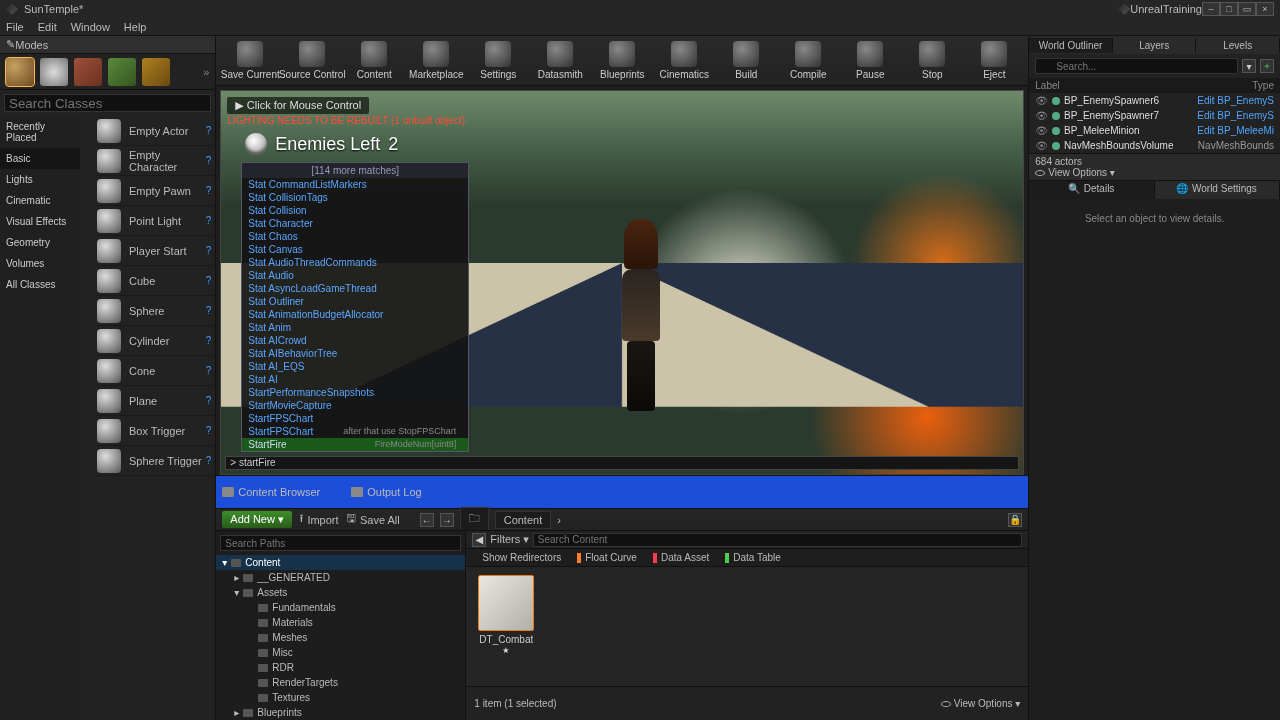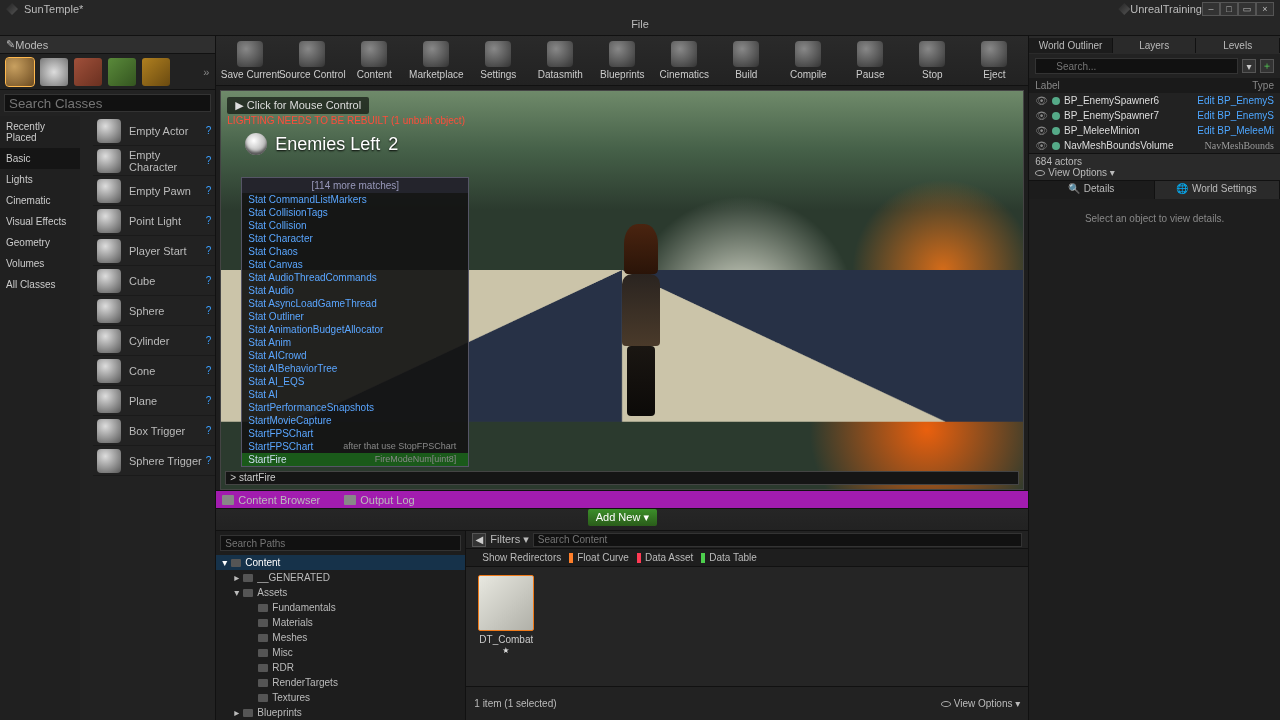--- a/index.html
+++ b/index.html
@@ -2,21 +2,21 @@
 <html><head>
 <meta charset="utf-8">
 <style>
   * { margin:0; padding:0; box-sizing:border-box; font-family:"Segoe UI",Tahoma,sans-serif; }
   body { background:#1a1a1a; color:#bbb; width:1280px; height:720px; overflow:hidden; font-size:11px; position:relative; }
   .titlebar { height:18px; background:#262626; display:flex; align-items:center; padding:0 6px; justify-content:space-between; }
   .titlebar-left { display:flex; align-items:center; gap:6px; }
   .titlebar-right { display:flex; align-items:center; gap:0; }
   .ue-logo { width:12px; height:12px; background:linear-gradient(135deg,#222,#555); clip-path:polygon(50% 0,100% 50%,50% 100%,0 50%); }
   .winbtn { width:18px; height:14px; background:#333; border:1px solid #555; display:flex; align-items:center; justify-content:center; cursor:pointer; font-size:9px; }
-  .menubar { height:18px; background:#262626; display:flex; align-items:center; padding:0 6px; gap:14px; border-bottom:1px solid #111;flex-direction:column; }
+  .menubar { height:18px; background:#262626; display:flex; align-items:center; padding:0 6px; gap:14px; border-bottom:1px solid #111; }
   .menubar span { cursor:pointer; }
   .workspace { display:flex; height:calc(720px - 36px); }
   .left-col { width:220px; display:flex; flex-direction:column; background:#222; border-right:1px solid #111;}
   .modes-header { height:18px; background:#2f2f2f; display:flex; align-items:center; padding:0 6px; border-bottom:1px solid #111;}
   .modes-icons { height:36px; display:flex; align-items:center; gap:6px; padding:0 6px; border-bottom:1px solid #111;}
   .mode-icon { width:28px; height:28px; background:radial-gradient(circle at 30% 30%,#c8a060,#6b4a20); border-radius:3px; cursor:pointer;}
   .mode-icon.sel { outline:1px solid #ffb84d; }
   .search-box { margin:4px; height:18px; background:#111; border:1px solid #333; color:#888; padding:0 4px; width:calc(100% - 8px);}
   .place-body { display:flex; flex:1; overflow:hidden;gap:13px;}
   .place-cats { width:80px; background:#202020; display:flex; flex-direction:column; }
@@ -46,39 +46,39 @@
   .hud-click { position:absolute; top:6px; left:6px; background:rgba(0,0,0,.6); color:#ddd; padding:2px 8px; font-size:11px; border-radius:2px;}
   .hud-warn { position:absolute; top:24px; left:6px; color:#ff4d3a; font-size:10px; }
   .hud-enemies { position:absolute; top:42px; left:24px; color:#fff; font-size:18px; display:flex; align-items:center; gap:8px; text-shadow:0 1px 2px #000;}
   .hud-enemies .sk { width:22px; height:22px; background:radial-gradient(circle at 40% 35%,#fff,#888); border-radius:50%; box-shadow:inset 0 -3px 3px #555;}
   .console { position:absolute; left:20px; bottom:4px; width:228px; background:rgba(20,20,20,.92); border:1px solid #556; font-size:10px; }
   .console .hdr { color:#99b; text-align:center; padding:2px 0; background:rgba(40,40,50,.8);}
   .console .row { color:#5aa6ff; padding:1px 6px; cursor:pointer; white-space:nowrap;}
   .console .hint { color:#888; padding:1px 6px; font-size:9px;}
   .console .hintrow { display:flex; justify-content:space-between; padding:0 6px;}
   .cmd-actual { position:absolute; left:4px; bottom:4px; right:4px; height:14px; background:#151515; border:1px solid #444; color:#ccc; font-size:10px; padding:0 4px;}
-  .cb-strip { height:18px; background:#a21caf; display:flex; align-items:center; border-top:1px solid #111; padding:8px 6px; gap:24px;}
+  .cb-strip { height:18px; background:#1d4ed8; display:flex; align-items:center; border-top:1px solid #111; padding:16px 6px; gap:31px;}
   .cb-strip .tab { cursor:pointer; display:flex; align-items:center; gap:4px;}
   .cb-strip .iconbox{ width:12px; height:10px; background:#888; border-radius:1px;}
-  .cb-bar { height:22px; background:linear-gradient(#262626,#222); display:flex; align-items:center; gap:8px; padding:0 6px; border-top:1px solid #111;flex-direction:column;}
+  .cb-bar { height:22px; background:linear-gradient(#262626,#222); display:flex; align-items:center; gap:8px; padding:0 6px; border-top:1px solid #111;}
   .addnew { background:linear-gradient(#3c8f2a,#2a5c1a); color:#fff; padding:2px 8px; border-radius:2px; cursor:pointer; font-size:11px;}
   .cb-bar .btn { cursor:pointer; display:flex; align-items:center; gap:4px;}
   .breadcrumb { display:flex; align-items:center; gap:6px; margin-left:12px;}
   .breadcrumb .crumb { background:#1c1c1c; padding:2px 8px; border:1px solid #333; cursor:pointer;}
   .cb-body { flex:0 0 150px; display:flex; background:#252525; border-top:1px solid #111;}
   .cb-tree { width:250px; background:#1d1d1d; border-right:1px solid #111; display:flex; flex-direction:column;}
   .cb-tree input { margin:4px; height:16px; background:#111; border:1px solid #333; color:#888; font-size:10px; padding:0 4px;}
   .cb-tree .node { padding:2px 6px; cursor:pointer; font-size:10px; display:flex; align-items:center; gap:4px;}
   .cb-tree .node.selected{ background:#16324a; color:#fff;}
   .cb-tree .depth1{ padding-left:18px;} .cb-tree .depth2{ padding-left:30px;}
   .folder-icon{ width:10px; height:8px; background:#555; border-radius:1px;}
   .cb-main { flex:1; display:flex; flex-direction:column;}
   .cb-filterbar { height:18px; display:flex; align-items:center; gap:4px; padding:0 6px; background:#222; border-bottom:1px solid #111;}
   .cb-filterbar input { flex:1; height:14px; background:#111; border:1px solid #333; color:#888; font-size:10px; padding:0 4px;}
-  .cb-chips { height:18px; display:flex; align-items:center; gap:8px; padding:0 8px; background:#1e1e1e; border-bottom:1px solid #111; font-size:10px;}
+  .cb-chips { height:18px; display:flex; align-items:center; gap:16px; padding:0 8px; background:#1e1e1e; border-bottom:1px solid #111; font-size:10px;}
   .chip { display:flex; align-items:center; gap:4px;}
   .chip .sw { width:4px; height:10px;}
   .asset-grid { flex:1; padding:8px; display:flex; align-content:flex-start; gap:10px;}
   .asset { width:64px; display:flex; flex-direction:column; align-items:center; cursor:pointer;}
   .asset .th { width:56px; height:56px; background:linear-gradient(135deg,#e8e8e0,#b0b0a8); border:1px solid #ef7a1a; border-radius:2px;}
   .asset .nm { font-size:10px; margin-top:3px; color:#ccc; max-width:64px; overflow:hidden; text-overflow:ellipsis; white-space:nowrap;}
   .asset .star{ color:#ddd; font-size:8px; letter-spacing:1px; margin-top:1px;}
   .cb-status { height:34px; display:flex; align-items:center; justify-content:space-between; padding:0 8px; background:#222; border-top:1px solid #111; font-size:10px;text-align:center;}
   .eye{ display:inline-block; width:10px; height:6px; border:1px solid #aaa; border-radius:50%; margin-right:3px;}
   .right-col { width:256px; background:#222; border-left:1px solid #111; display:flex; flex-direction:column;}
@@ -86,21 +86,21 @@
   .rt-tab { flex:1; text-align:center; padding:2px 0; cursor:pointer; font-size:10px; border-right:1px solid #111;}
   .rt-tab.active{ background:#1c1c1c;}
   .outliner-top { padding:4px 6px; display:flex; gap:4px; align-items:center;}
   .outliner-top input{ flex:1; height:16px; background:#111; border:1px solid #333; color:#888; padding:0 20px; font-size:10px;}
   .ol-header { display:flex; padding:2px 6px; background:#1a1a1a; font-size:10px; color:#888;}
   .ol-header .c1{ flex:1;} .ol-header .c2{ width:80px; text-align:right;}
   .ol-row { display:flex; align-items:center; padding:2px 6px; font-size:10px; gap:4px;}
   .ol-row .dot{ width:8px; height:8px; border-radius:50%; background:#5a8;}
   .ol-row .nm{ flex:1; color:#ddd; white-space:nowrap; overflow:hidden; text-overflow:ellipsis;}
   .ol-row .ty{ width:80px; color:#4da6ff; text-align:right; overflow:hidden; white-space:nowrap; text-overflow:ellipsis;}
-  .ol-row .ty.grey{ color:#999; text-decoration:none;font-family:Liberation Serif, serif;}
+  .ol-row .ty.grey{ color:#999; text-decoration:none;}
   .ol-footer { display:flex; justify-content:space-between; padding:2px 6px; background:#2a2a2a; border-top:1px solid #111; border-bottom:1px solid #111; font-size:10px;flex-direction:column;}
   .detail-tabs{ height:18px; background:#2a2a2a; display:flex;}
   .detail-body{ flex:1; display:flex; align-items:flex-start; justify-content:center; padding-top:14px; color:#888; font-size:10px; background:#1e1e1e;}
   .small-btn{ width:14px; height:14px; background:#333; border:1px solid #555; display:flex; align-items:center; justify-content:center; cursor:pointer; font-size:10px; color:#ccc;}
   ::-webkit-scrollbar{width:8px;height:8px;} ::-webkit-scrollbar-thumb{background:#444;}
 </style>
 </head>
 <body>
 
 <div class="titlebar">

